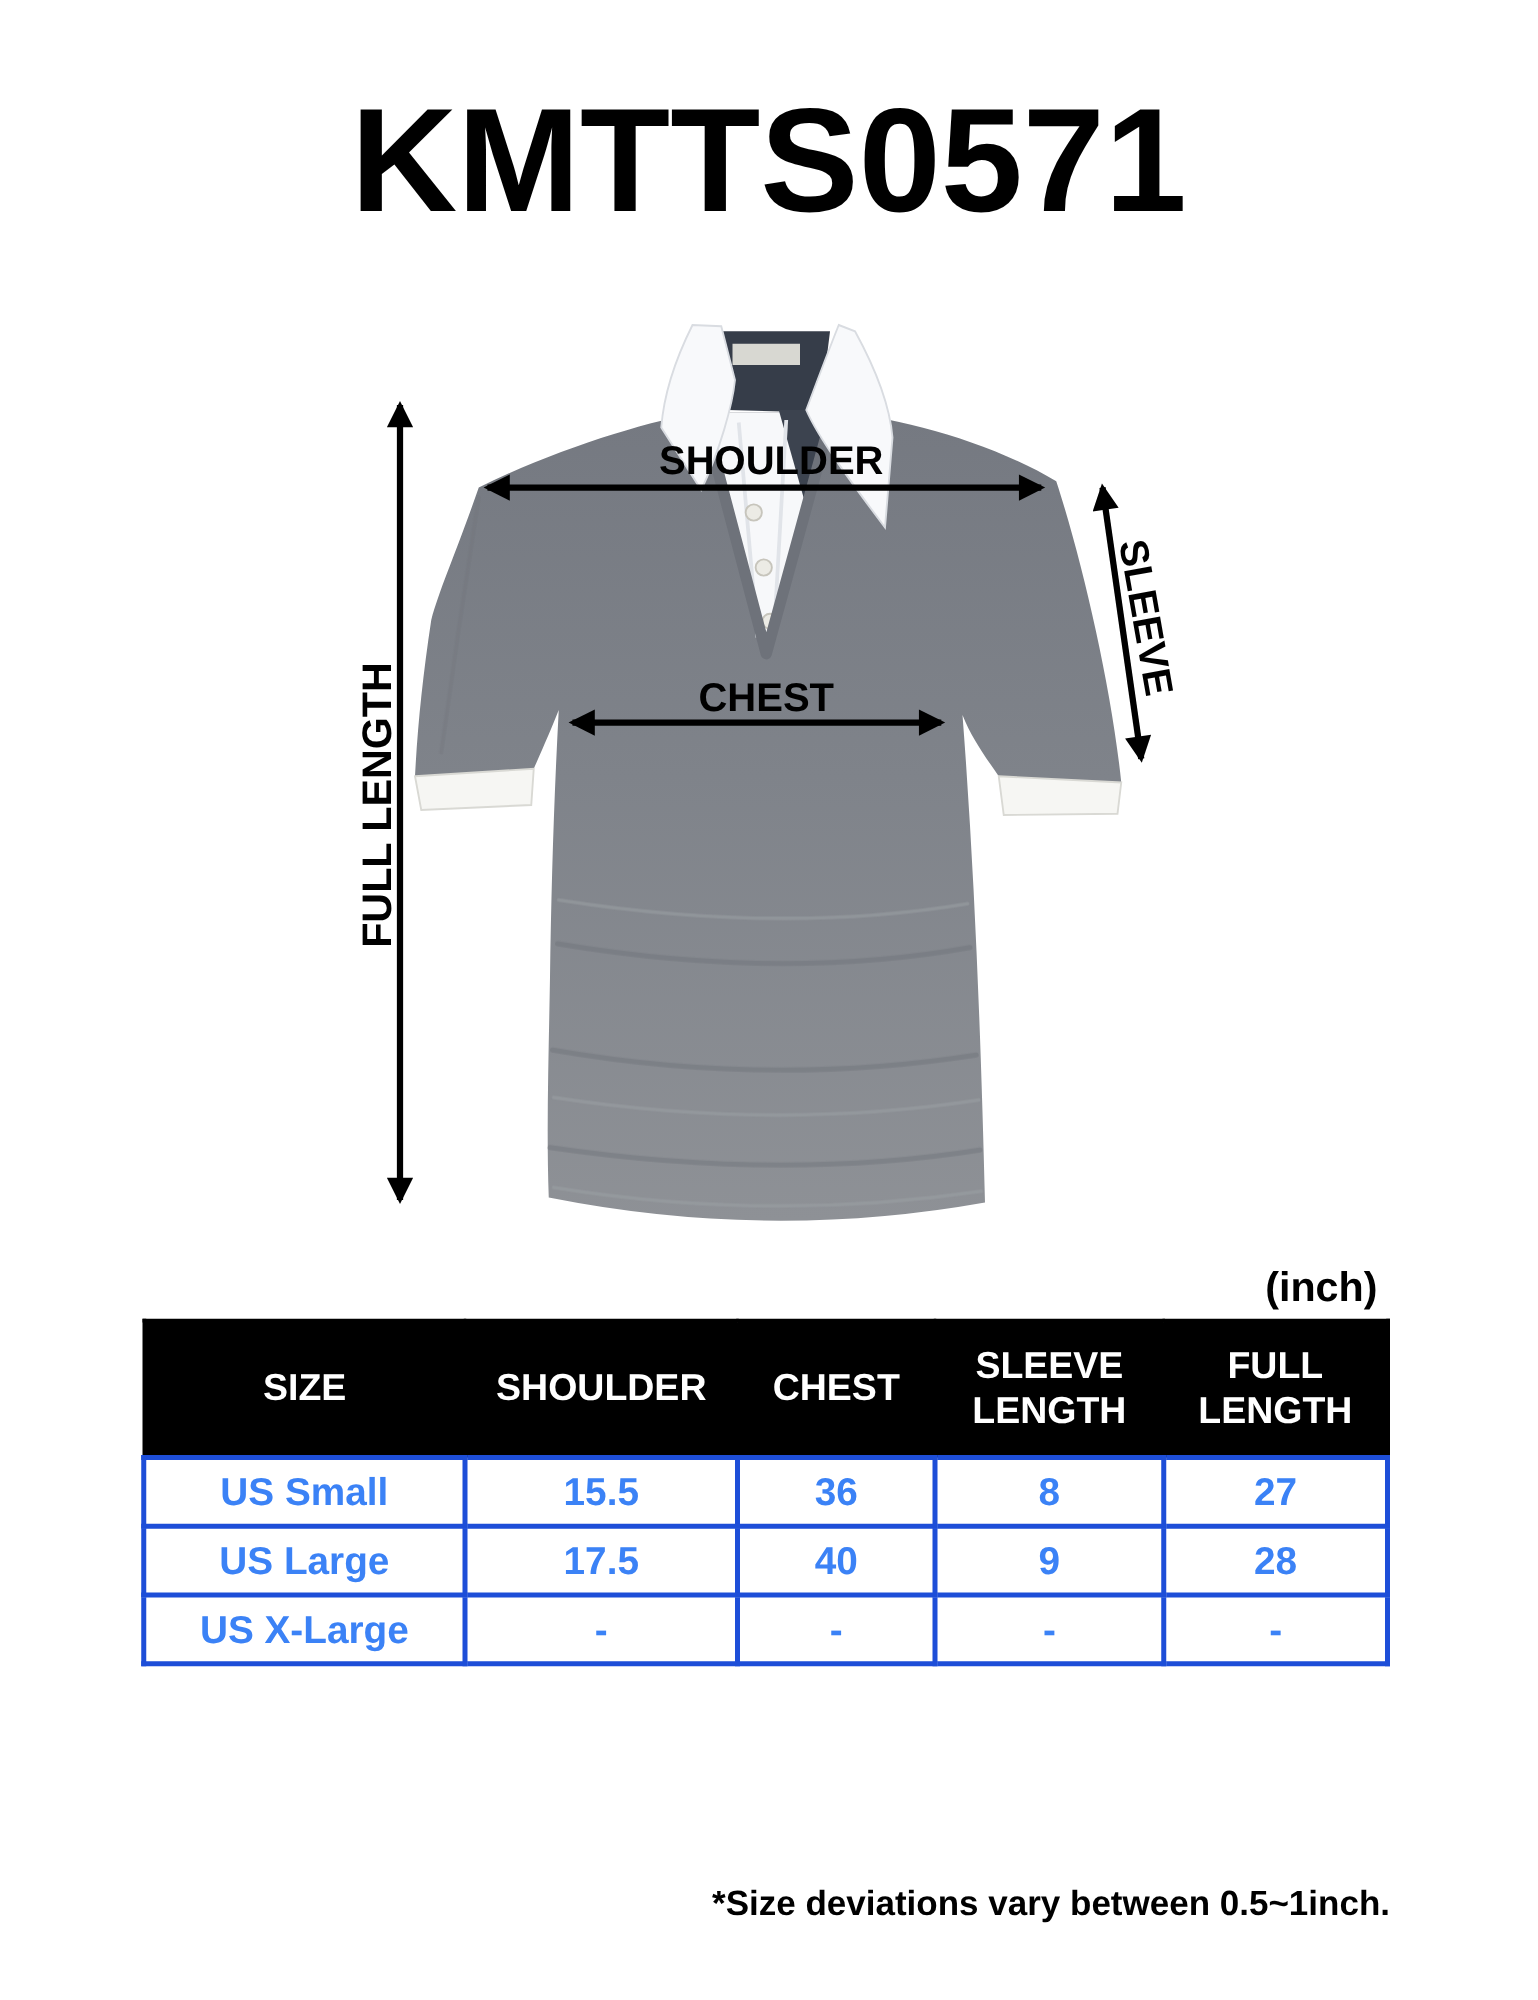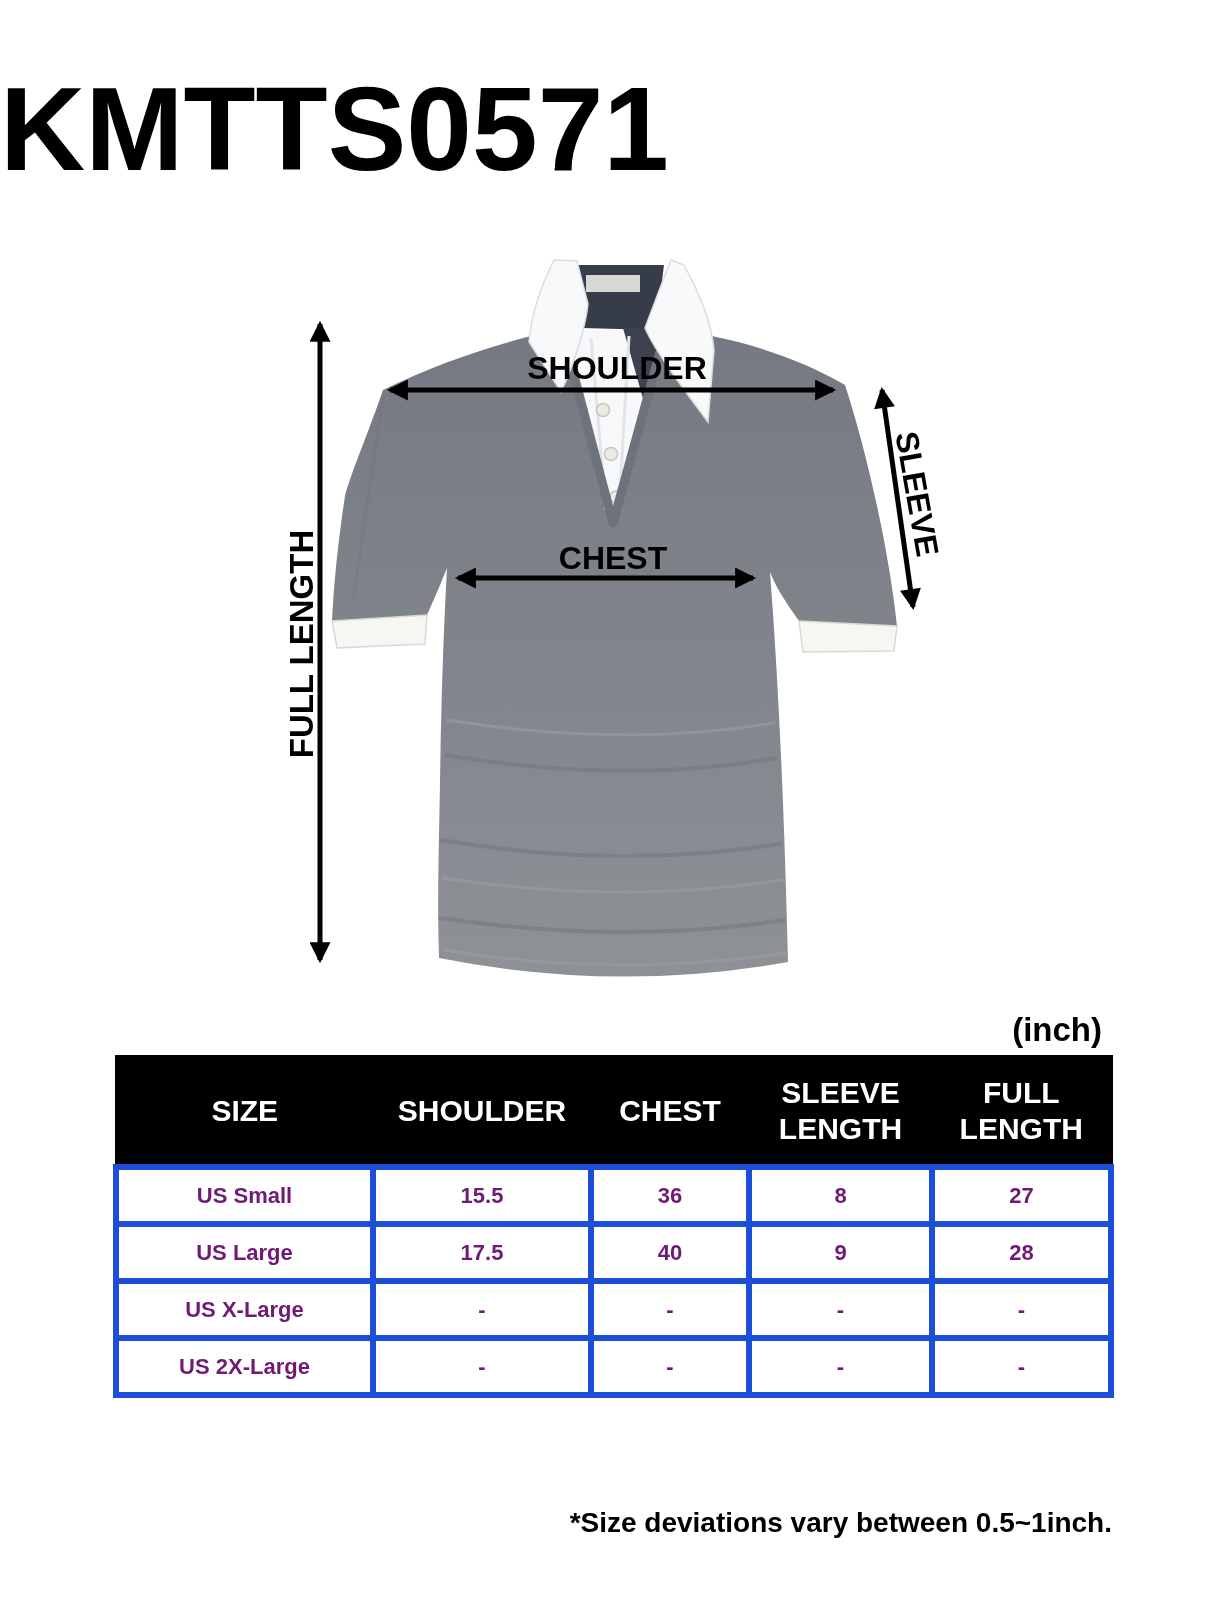--- a/index.html
+++ b/index.html
@@ -11,21 +11,21 @@
     position: relative;
     width: 1230px;
     height: 1600px;
     background: #ffffff;
     overflow: hidden;
   }
   .title {
     position: absolute;
     left: 0; right: 0; top: 70px;
     margin: 0;
-    text-align: left;
+    text-align: center;
     font-size: 118px;
     font-weight: 700;
     line-height: 1;
     color: #000;
     letter-spacing: 0;
   }
   .shirt {
     position: absolute;
     left: 325px; top: 250px;
     width: 595px; height: 745px;
@@ -71,27 +71,27 @@
     font-size: 30px;
     font-weight: 700;
     height: 106px;
     text-align: center;
     vertical-align: middle;
     line-height: 1.2;
     padding: 0 8px;
     border: 2px solid #000;
   }
   .size-table td {
-    border: 6px solid #1d4ed8;
+    border: 4px solid #1d4ed8;
     height: 51px;
     text-align: center;
     vertical-align: middle;
-    font-size: 22px;
-    font-weight: 700;
-    color: #701a75;
+    font-size: 31px;
+    font-weight: 700;
+    color: #3b82f6;
     padding: 0;
   }
   .footnote {
     position: absolute;
     right: 118px; top: 1503px;
     font-size: 28px;
     font-weight: 700;
     line-height: 40px;
     color: #000;
   }
@@ -221,25 +221,18 @@
         <td>9</td>
         <td>28</td>
       </tr>
       <tr>
         <td>US X-Large</td>
         <td>-</td>
         <td>-</td>
         <td>-</td>
         <td>-</td>
       </tr>
-      <tr>
-        <td>US 2X-Large</td>
-        <td>-</td>
-        <td>-</td>
-        <td>-</td>
-        <td>-</td>
-      </tr>
     </tbody>
   </table>
 
   <div class="footnote">*Size deviations vary between 0.5~1inch.</div>
 
 </div>
 
 </body></html>

